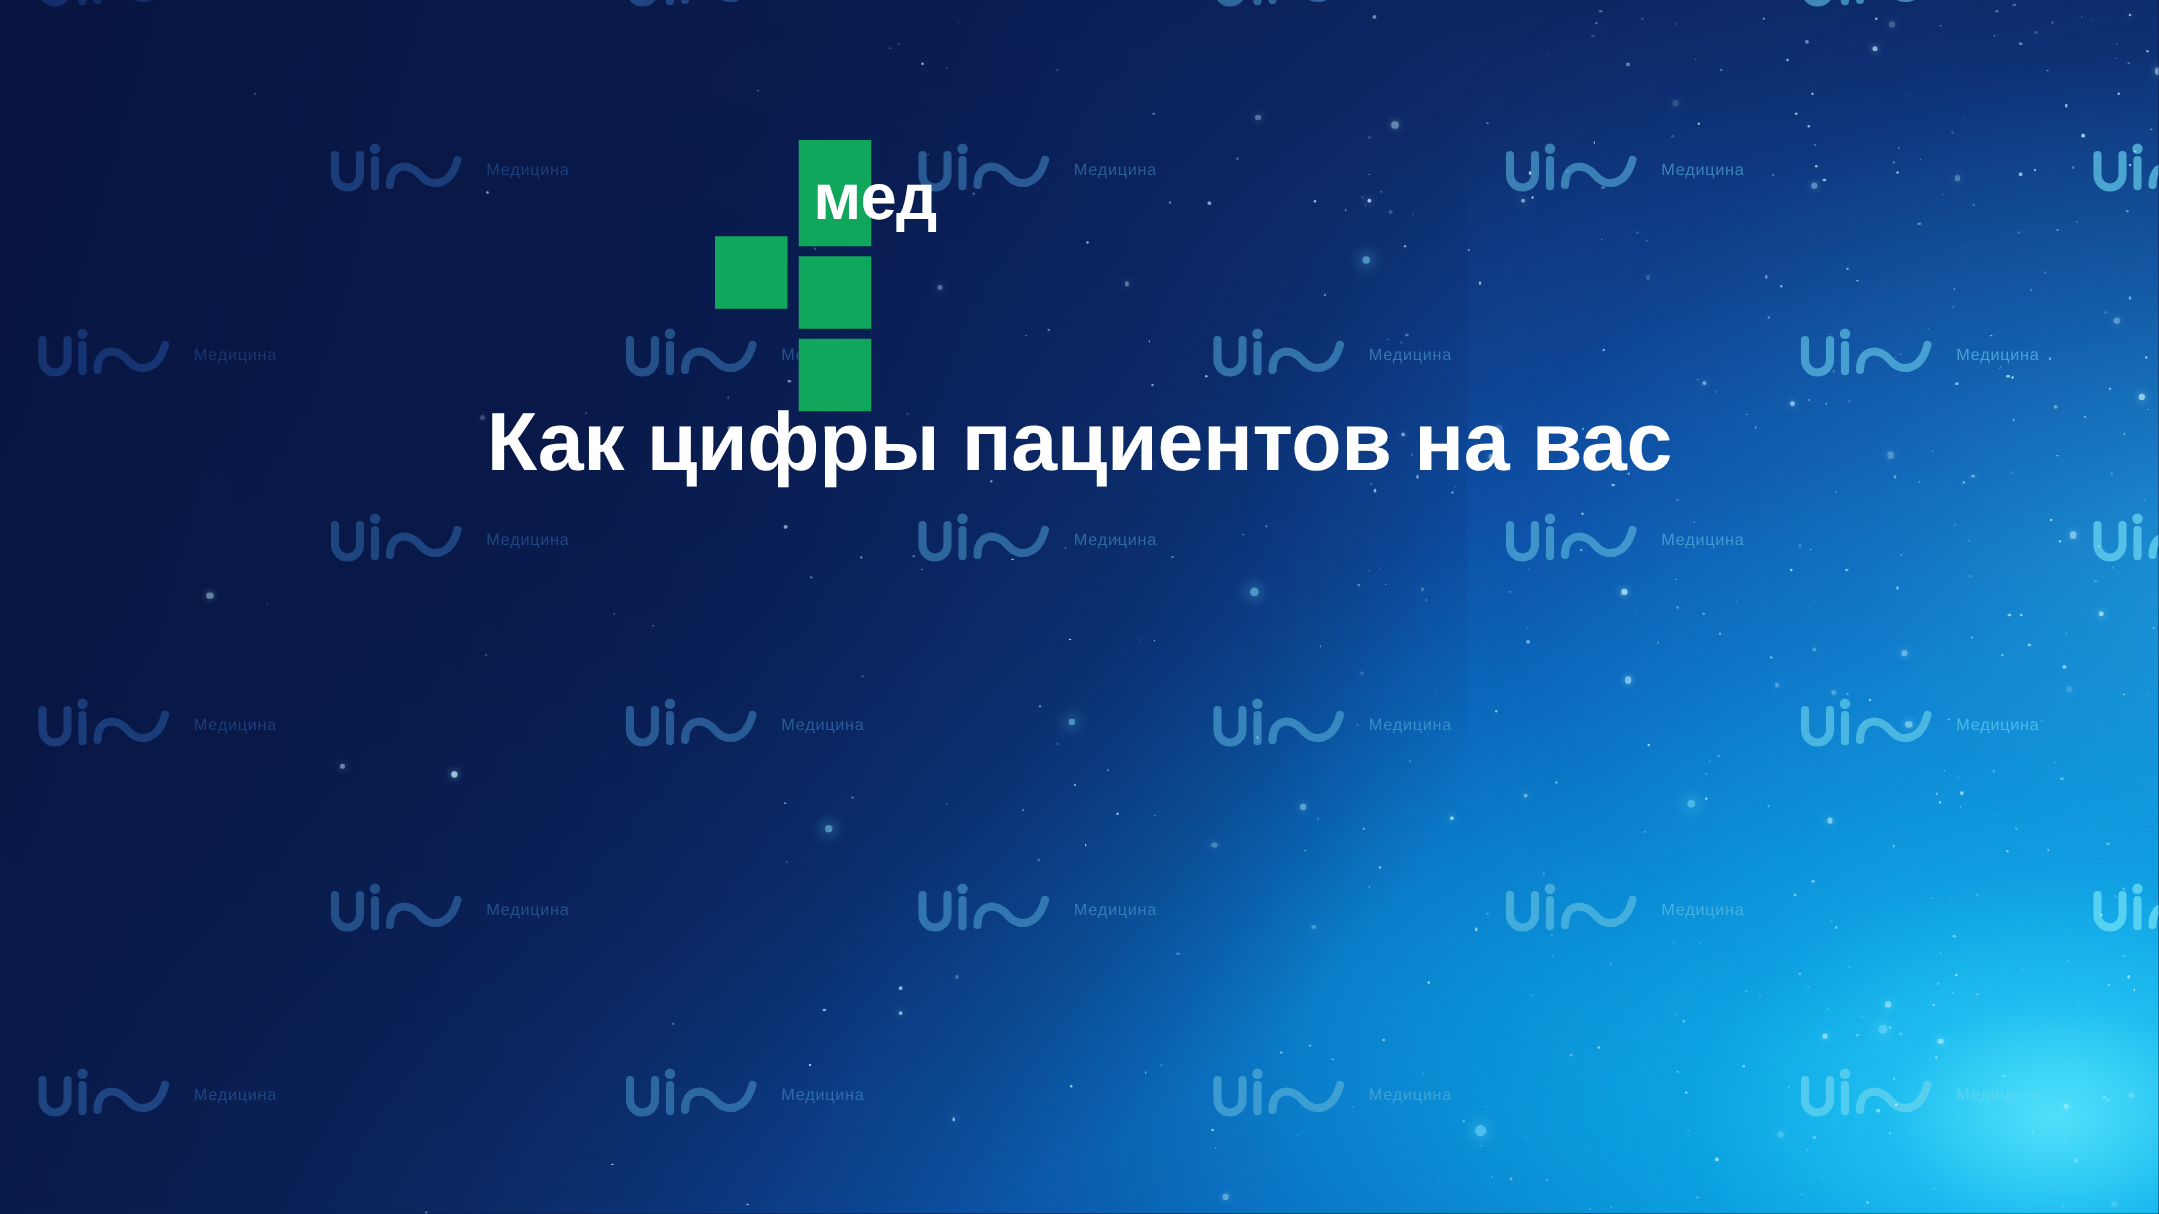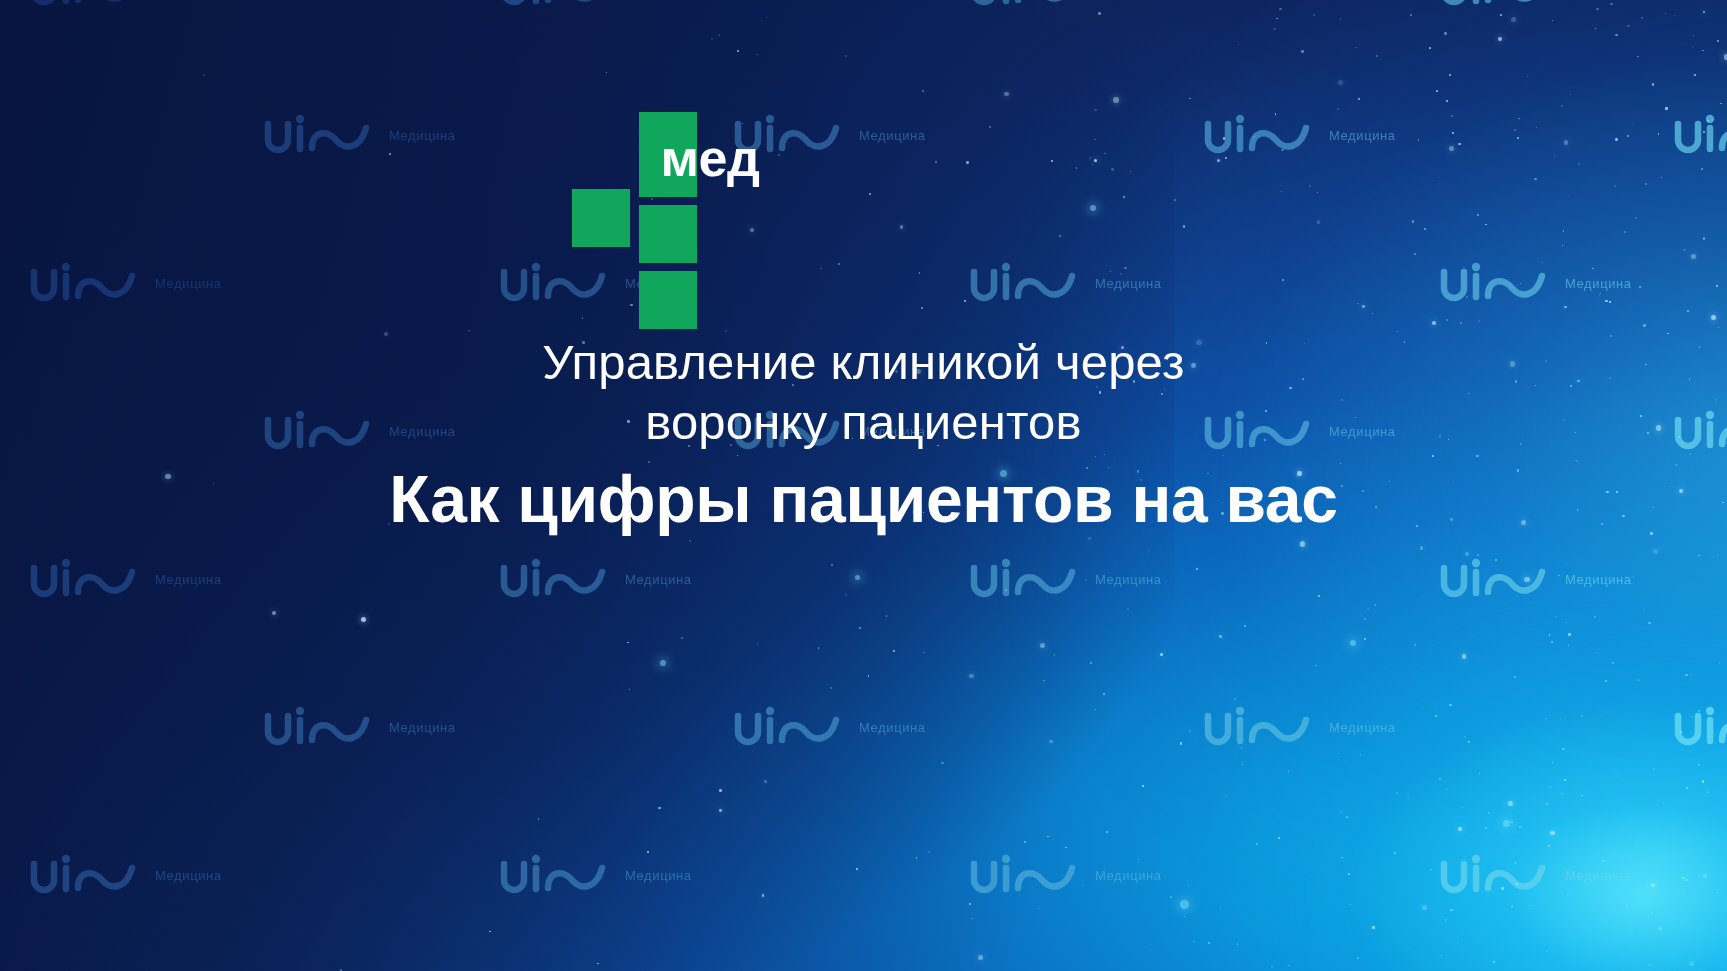--- a/index.html
+++ b/index.html
@@ -84,21 +84,21 @@
   .c2{left:8px;top:77px;width:58px;height:58px;}          
   .c3{left:75px;top:93px;width:58px;height:58px;}         
   .c4{left:75px;top:159px;width:58px;height:58px;}        
 
   .wordmark{
     position:absolute;left:84px;top:22px;
     color:#ffffff;line-height:.95;
   }
   .wm-med{
     font-size:52px;font-weight:700;letter-spacing:-0.5px;
-    display:block;margin-left:13px;
+    display:block;margin-left:3px;
   }
   .wm-plat{
     font-size:60px;font-weight:700;letter-spacing:0.5px;
     display:block;margin-top:-2px;
   }
 
   
   .subtitle{
     margin-top:26px;
     color:#ffffff;
@@ -863,21 +863,17 @@
         <span class="c1"></span>
           <span class="c2"></span>
         <span class="c3"></span>
           <span class="c4"></span>
       </div>
       <div class="wordmark">
         <span class="wm-med">мед</span>
       </div>
     </div>
 
-    <div class="subtitle">
-      <div>Управление клиникой через</div>
-      <div>воронку пациентов</div>
-    </div>
 
     <div class="headline">Как цифры пациентов на вас</div>
 
   </div>
 </div>
 
 </body></html>

